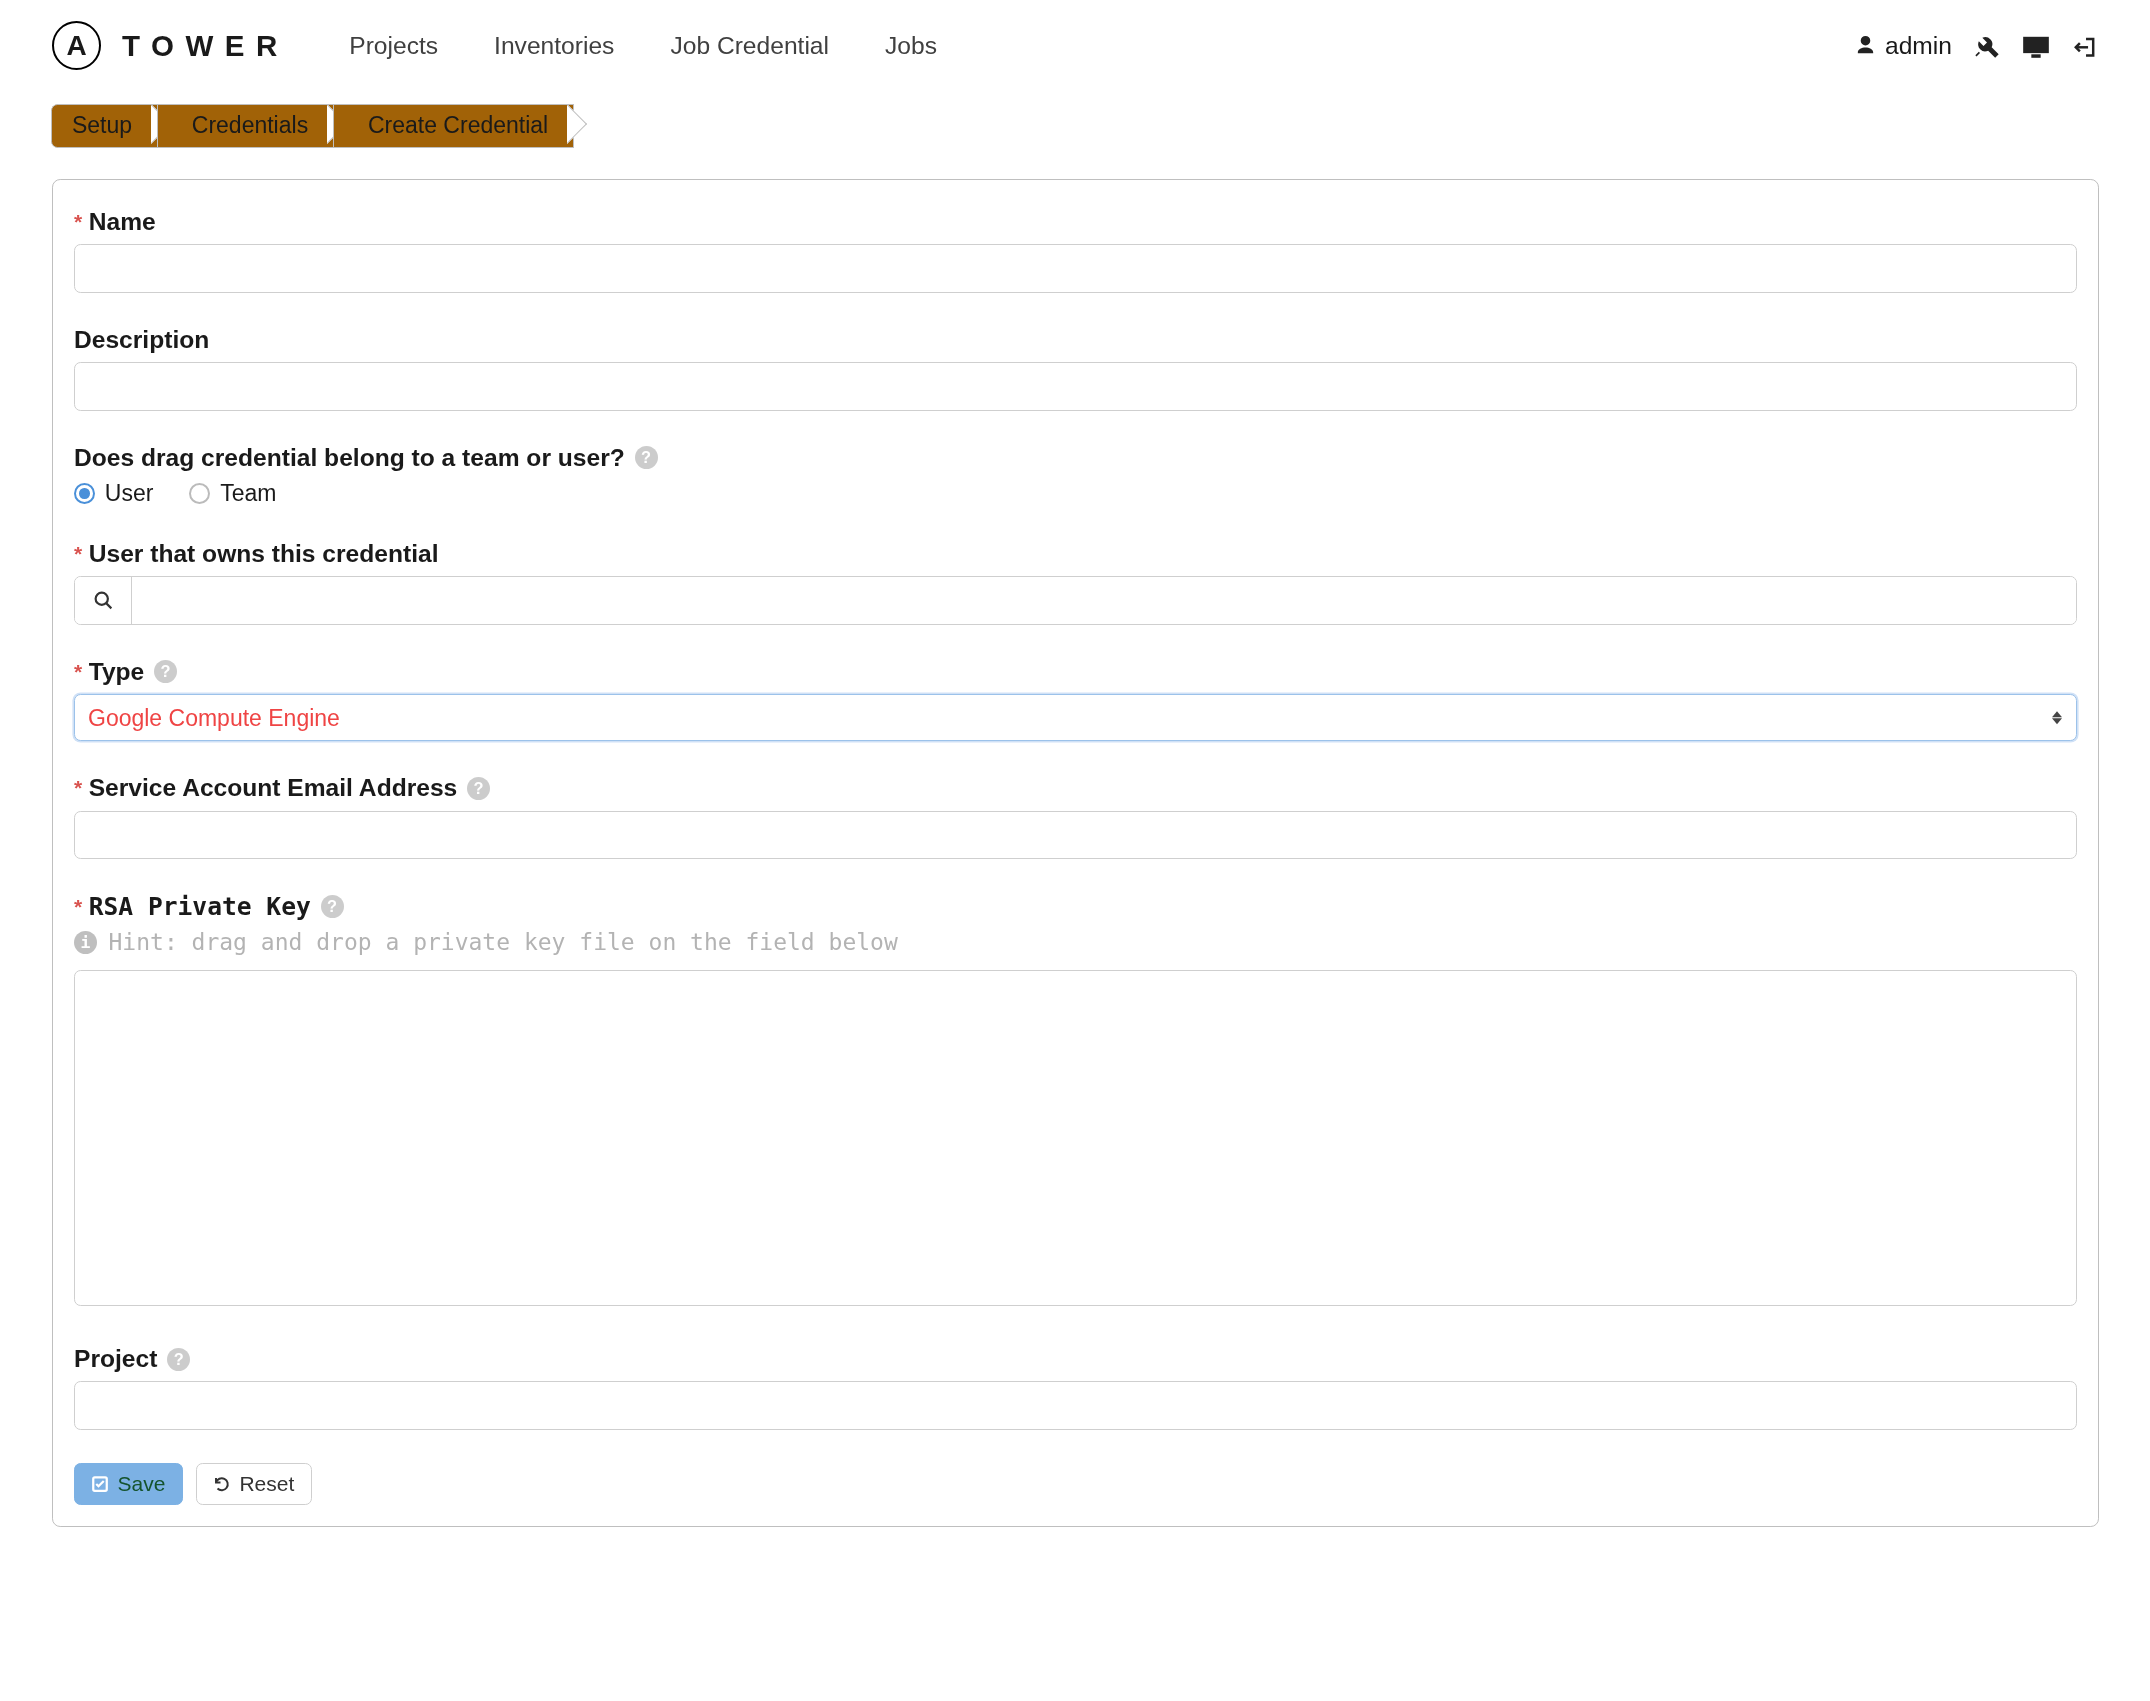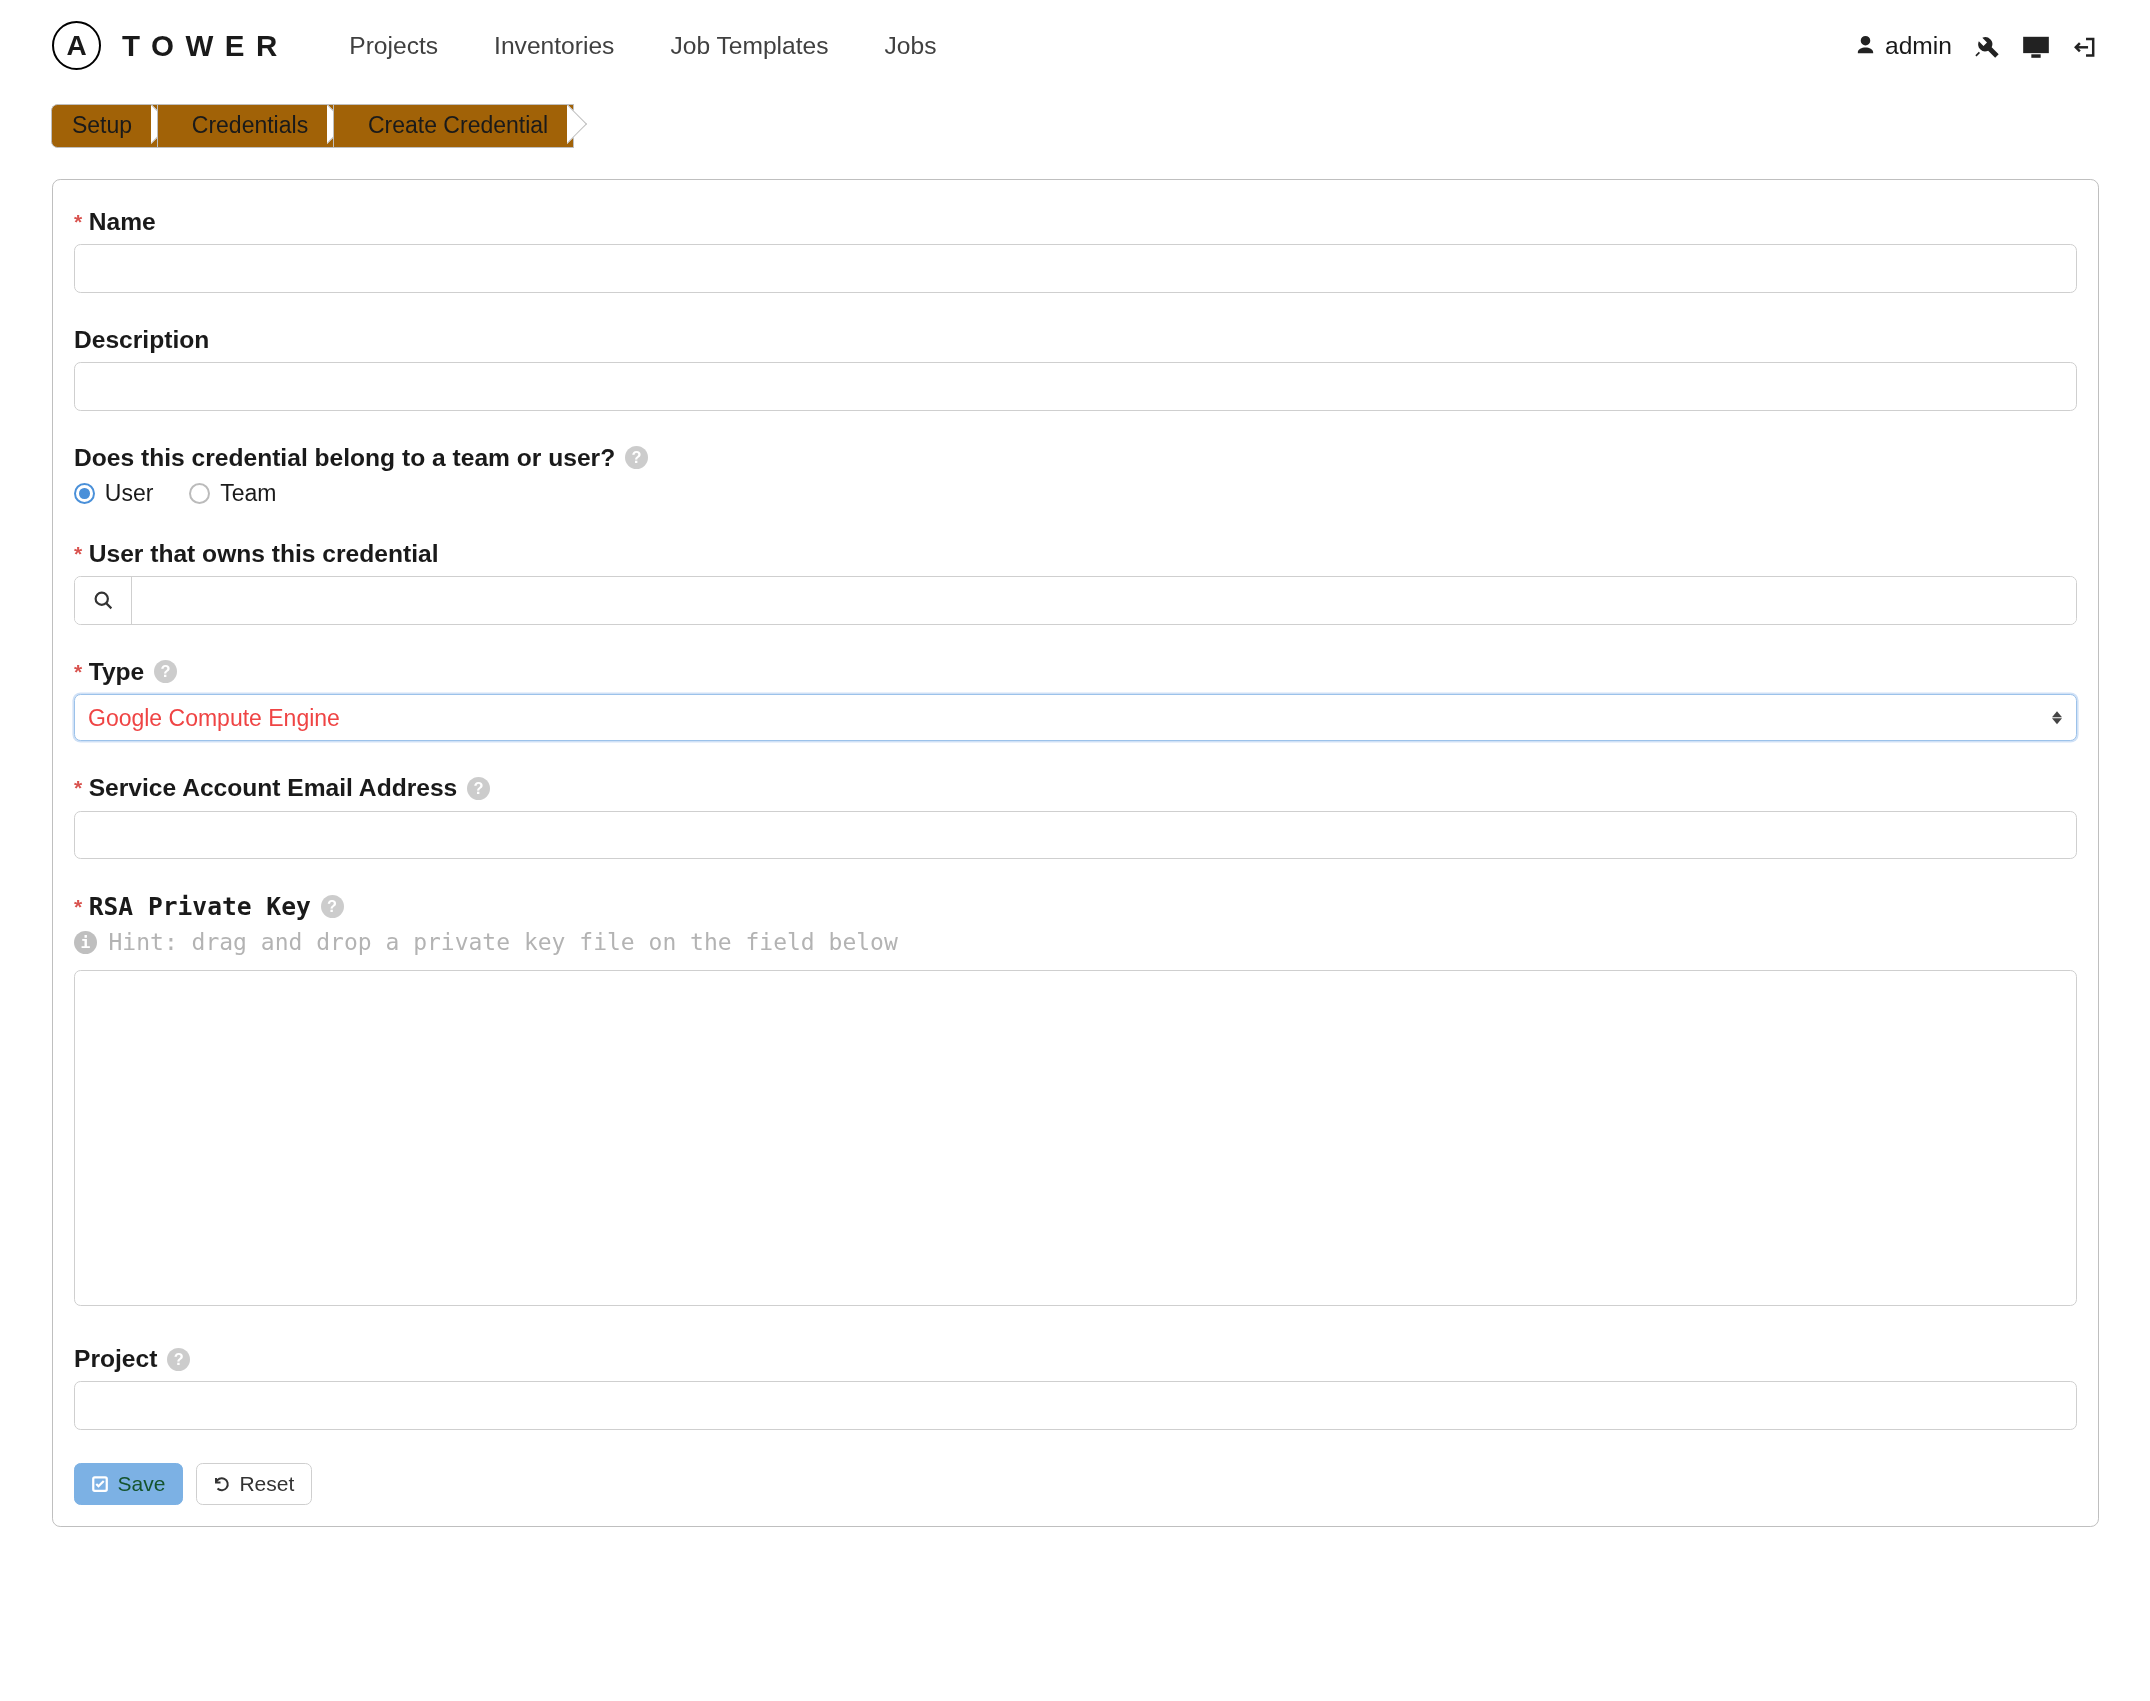--- a/index.html
+++ b/index.html
@@ -160,21 +160,21 @@
 <body>
 
 <div class="topbar">
   <div class="brand">
     <span class="brand-mark">A</span>
     <span class="brand-word">TOWER</span>
   </div>
   <div class="nav-links">
     <span class="nav-link">Projects</span>
     <span class="nav-link">Inventories</span>
-    <span class="nav-link">Job Templates</span>
+    <span class="nav-link">Job Credential</span>
     <span class="nav-link">Jobs</span>
   </div>
   <div class="topbar-right">
     <div class="user-block">
       <span class="glyph">
         <svg width="23" height="23" viewBox="0 0 24 24" fill="#222">
             <path d="M12 12a5 5 0 1 0-5-5 5 5 0 0 0 5 5zm0 2c-4 0-8 2-8 5v1h16v-1c0-3-4-5-8-5z"></path>
           </svg>
       </span>
       <span style="font-size:24.6px;">admin</span>
@@ -227,21 +227,21 @@
 
   <div class="field">
     <div class="label-row">
       <span class="label">Description</span>
     </div>
     <input type="text" class="text-input" style="">
   </div>
 
   <div class="field">
     <div class="label-row">
-      <span class="label">Does this credential belong to a team or user?</span>
+      <span class="label">Does drag credential belong to a team or user?</span>
       <span class="help-icon">?</span>
     </div>
     <div class="radio-row">
       <div class="radio-opt checked">
         <span class="radio-dot"></span>
         <span>User</span>
       </div>
       <div class="radio-opt">
         <span class="radio-dot"></span>
         <span>Team</span>

